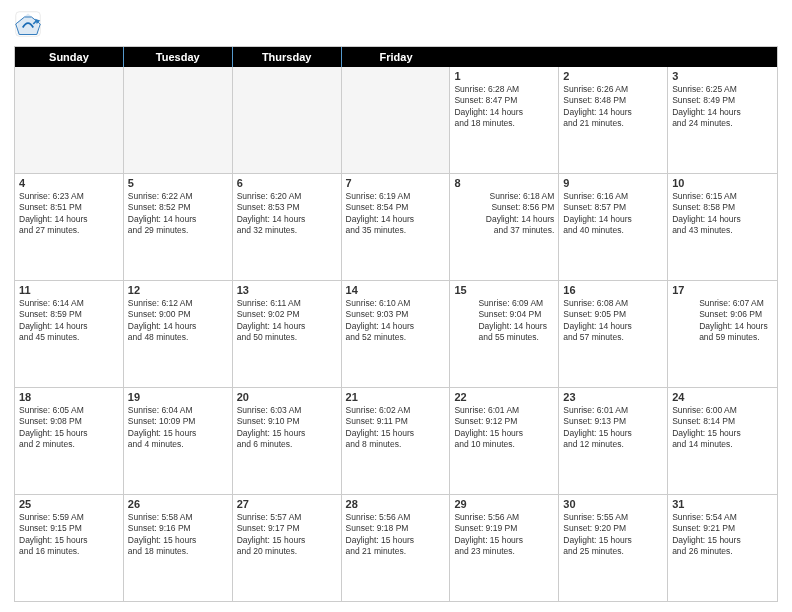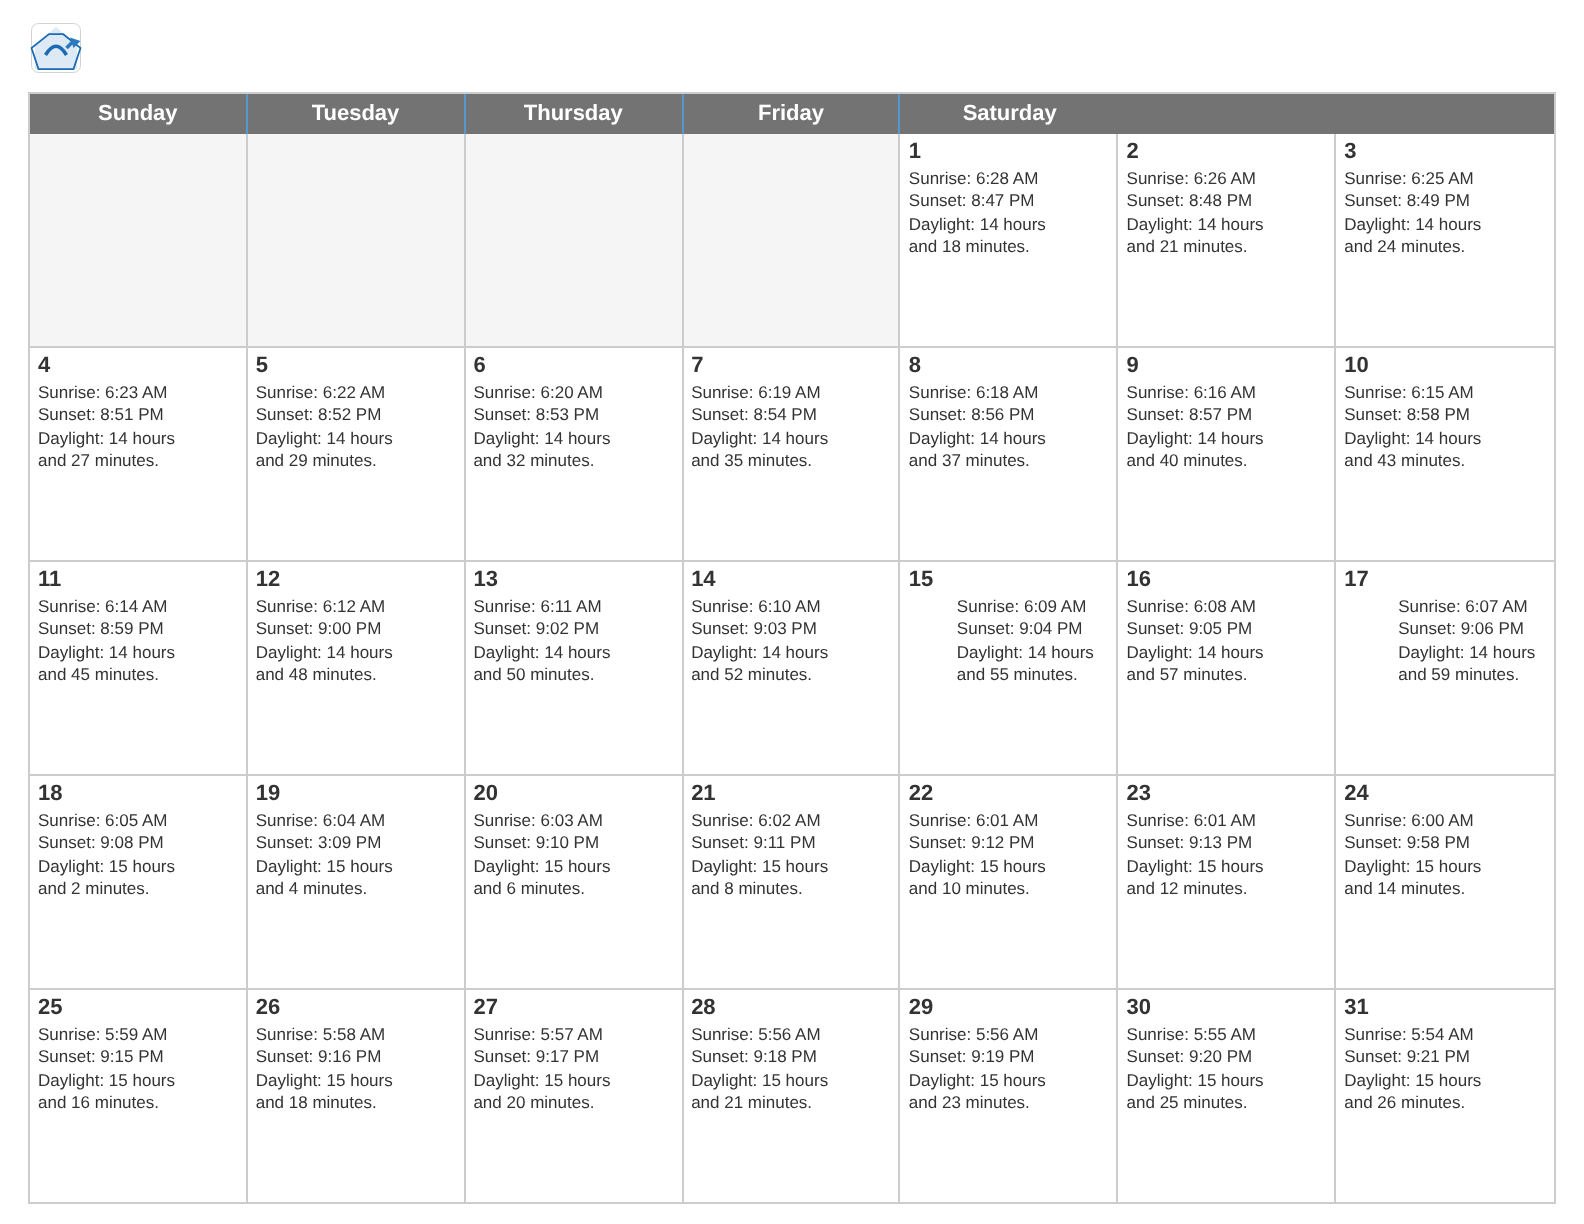--- a/index.html
+++ b/index.html
@@ -61,21 +61,21 @@
     }
     .calendar {
       flex: 1;
       display: flex;
       flex-direction: column;
       border: 1px solid #ccc;
     }
     .cal-header-row {
       display: grid;
       grid-template-columns: repeat(7, 1fr);
-      background: #737373;
+      background: #000000;
     }
     .cal-header-cell {
       color: #fff;
       font-weight: bold;
       font-size: 11px;
       text-align: center;
       padding: 4px 2px;
       border-right: 1px solid #5599cc;
     }
     .cal-header-cell:last-child { border-right: none; }
@@ -138,21 +138,20 @@
       <div class="title-location"></div>
     </div>
   </div>
 
   <div class="calendar">
     <div class="cal-header-row">
     <div class="cal-header-cell">Sunday</div>
         <div class="cal-header-cell">Tuesday</div>
         <div class="cal-header-cell">Thursday</div>
         <div class="cal-header-cell">Friday</div>
-        <div class="cal-header-cell">Saturday</div>
       </div>
     <div class="cal-body">
     <div class="cal-row">
           <div class="cal-cell empty"></div>
           <div class="cal-cell empty"></div>
           <div class="cal-cell empty"></div>
           <div class="cal-cell empty"></div>
           <div class="cal-cell">
             <div class="day-num">1</div>
             <div class="day-info" style="white-space: pre-line;">Sunrise: 6:28 AM
@@ -199,21 +198,21 @@
           </div>
           <div class="cal-cell">
             <div class="day-num">7</div>
             <div class="day-info" style="white-space: pre-line;">Sunrise: 6:19 AM
 Sunset: 8:54 PM
 Daylight: 14 hours
 and 35 minutes.</div>
           </div>
           <div class="cal-cell">
             <div class="day-num">8</div>
-            <div class="day-info" style="white-space: pre-line;">Sunrise: 6:18 AM
+            <div class="day-info" style="white-space: pre-line; text-align: right;">Sunrise: 6:18 AM
 Sunset: 8:56 PM
 Daylight: 14 hours
 and 37 minutes.</div>
           </div>
           <div class="cal-cell">
             <div class="day-num">9</div>
             <div class="day-info" style="white-space: pre-line;">Sunrise: 6:16 AM
 Sunset: 8:57 PM
 Daylight: 14 hours
 and 40 minutes.</div>
@@ -281,21 +280,21 @@
           <div class="cal-cell">
             <div class="day-num">18</div>
             <div class="day-info" style="white-space: pre-line;">Sunrise: 6:05 AM
 Sunset: 9:08 PM
 Daylight: 15 hours
 and 2 minutes.</div>
           </div>
           <div class="cal-cell">
             <div class="day-num">19</div>
             <div class="day-info" style="white-space: pre-line;">Sunrise: 6:04 AM
-Sunset: 3:09 PM
+Sunset: 10:09 PM
 Daylight: 15 hours
 and 4 minutes.</div>
           </div>
           <div class="cal-cell">
             <div class="day-num">20</div>
             <div class="day-info" style="white-space: pre-line;">Sunrise: 6:03 AM
 Sunset: 9:10 PM
 Daylight: 15 hours
 and 6 minutes.</div>
           </div>
@@ -316,21 +315,21 @@
           <div class="cal-cell">
             <div class="day-num">23</div>
             <div class="day-info" style="white-space: pre-line;">Sunrise: 6:01 AM
 Sunset: 9:13 PM
 Daylight: 15 hours
 and 12 minutes.</div>
           </div>
           <div class="cal-cell">
             <div class="day-num">24</div>
             <div class="day-info" style="white-space: pre-line;">Sunrise: 6:00 AM
-Sunset: 9:58 PM
+Sunset: 8:14 PM
 Daylight: 15 hours
 and 14 minutes.</div>
           </div>
         </div>
         <div class="cal-row">
           <div class="cal-cell">
             <div class="day-num">25</div>
             <div class="day-info" style="white-space: pre-line;">Sunrise: 5:59 AM
 Sunset: 9:15 PM
 Daylight: 15 hours

